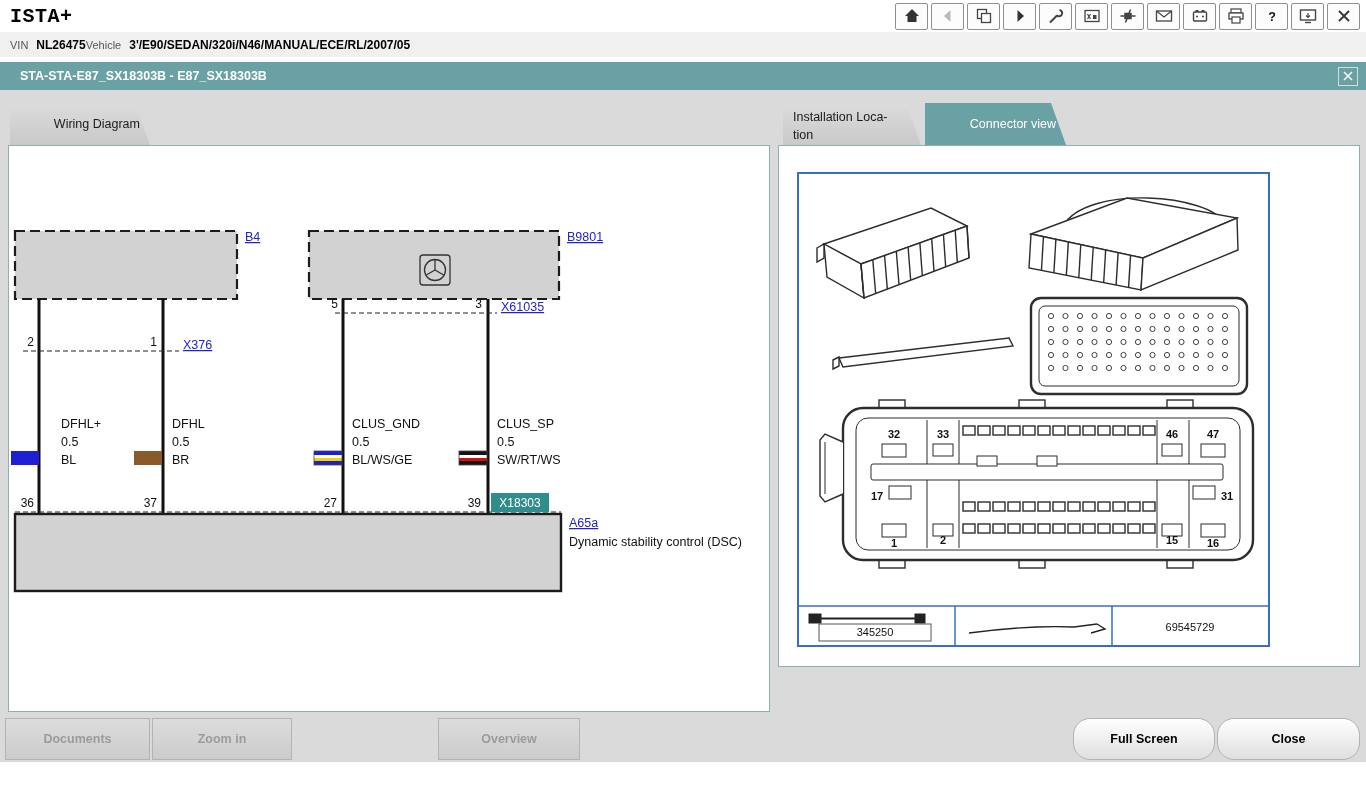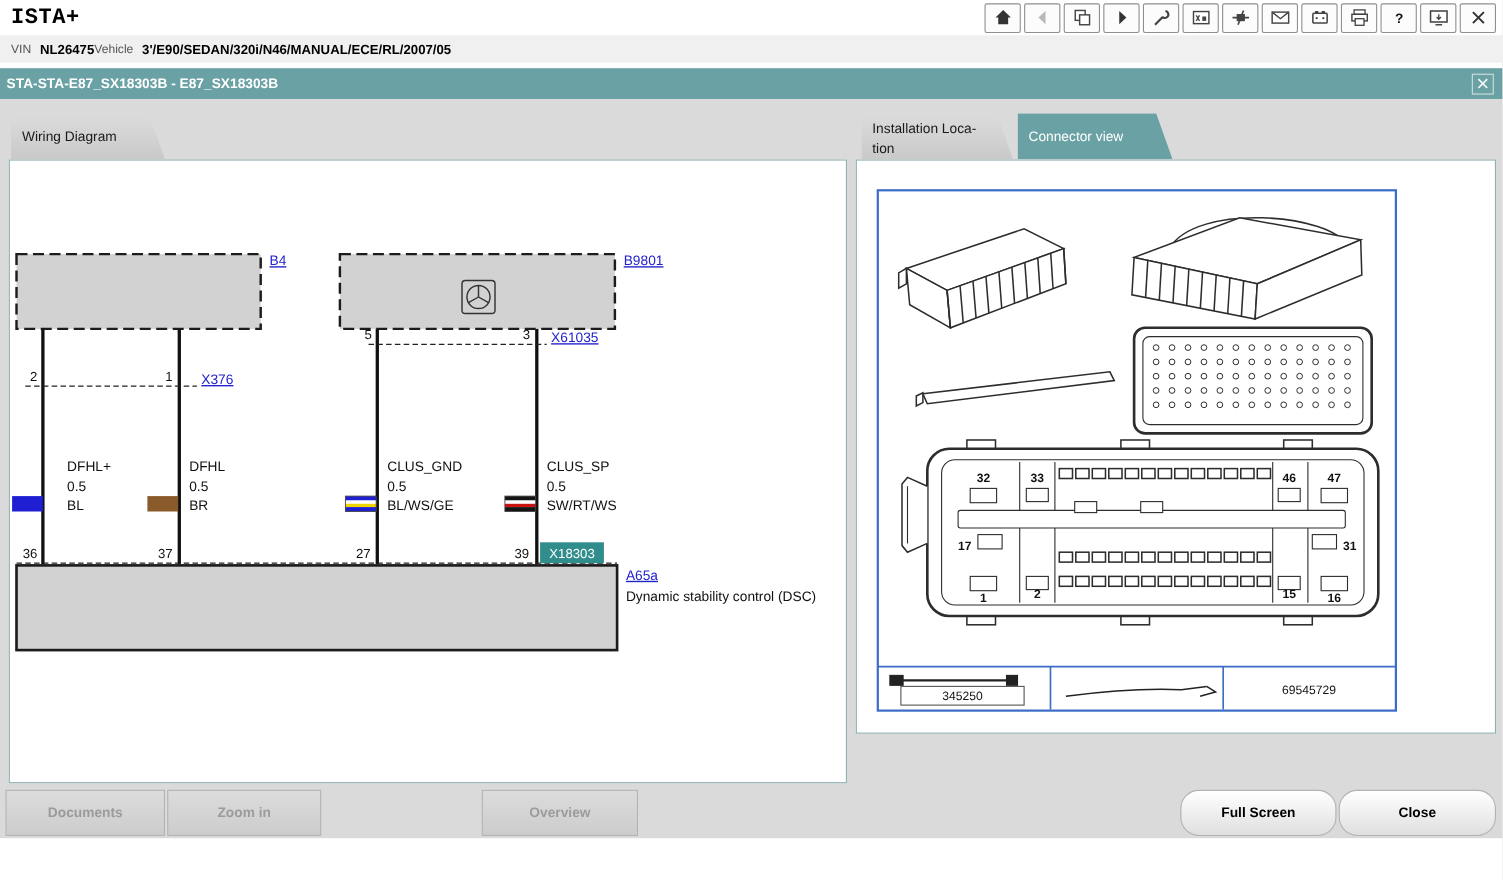--- a/index.html
+++ b/index.html
@@ -11,26 +11,26 @@
   .toolbar{display:flex;gap:3px;}
   .tool-btn{width:33px;height:27px;border:1px solid #8f8f8f;background:#fcfcfc;display:flex;align-items:center;justify-content:center;padding:0;border-radius:2px;cursor:pointer;}
 
   
   .vinbar{height:25px;background:#f0f0f0;display:flex;align-items:center;padding:0 10px;}
   .lbl{color:#555;font-size:11px;margin-right:8px;}
   .val{font-weight:bold;color:#000;font-size:12px;}
   .vehicle-gap{}
 
   
-  .docheader{height:28px;margin-top:5px;background:#6aa1a4;color:#fff;display:flex;align-items:center;justify-content:space-between;padding:0 8px 0 6px;font-weight:bold;font-size:12.5px;box-sizing:border-box;}
+  .docheader{height:28px;margin-top:5px;background:#6aa1a4;color:#fff;display:flex;align-items:center;justify-content:space-between;padding:0 8px 0 20px;font-weight:bold;font-size:12.5px;box-sizing:border-box;}
   .doc-close{width:20px;height:19px;background:transparent;border:1px solid #cfe0e0;display:flex;align-items:center;justify-content:center;padding:0;cursor:pointer;}
 
   
   .content{position:relative;height:672px;background:#dadada;}
-  .tab{position:absolute;top:13px;height:42px;box-sizing:border-box;font-size:12.5px;padding:5px 10px;clip-path:polygon(0 0,calc(100% - 15px) 0,100% 100%,0 100%);cursor:pointer;}
+  .tab{position:absolute;top:13px;height:42px;box-sizing:border-box;font-size:12.5px;padding:5px 10px;clip-path:polygon(0 0,calc(100% - 15px) 0,100% 100%,0 100%);cursor:pointer;justify-content:flex-end;}
   .tab-gray{background:linear-gradient(#dcdcdc,#c9c9c9);color:#1a1a1a;}
   .tab-active{background:#6aa1a4;color:#fff;}
   #tab-wiring{left:10px;width:140px;display:flex;align-items:center;}
   #tab-install{left:783px;width:138px;line-height:1.45;}
   #tab-install span{display:block;}
   #tab-connector{left:925px;width:141px;display:flex;align-items:center;}
 
   .panel{position:absolute;top:55px;background:#fff;border:1px solid #8fb0b2;box-sizing:border-box;}
   #panel-left{left:8px;width:762px;height:567px;}
   #panel-right{left:778px;width:582px;height:522px;}

